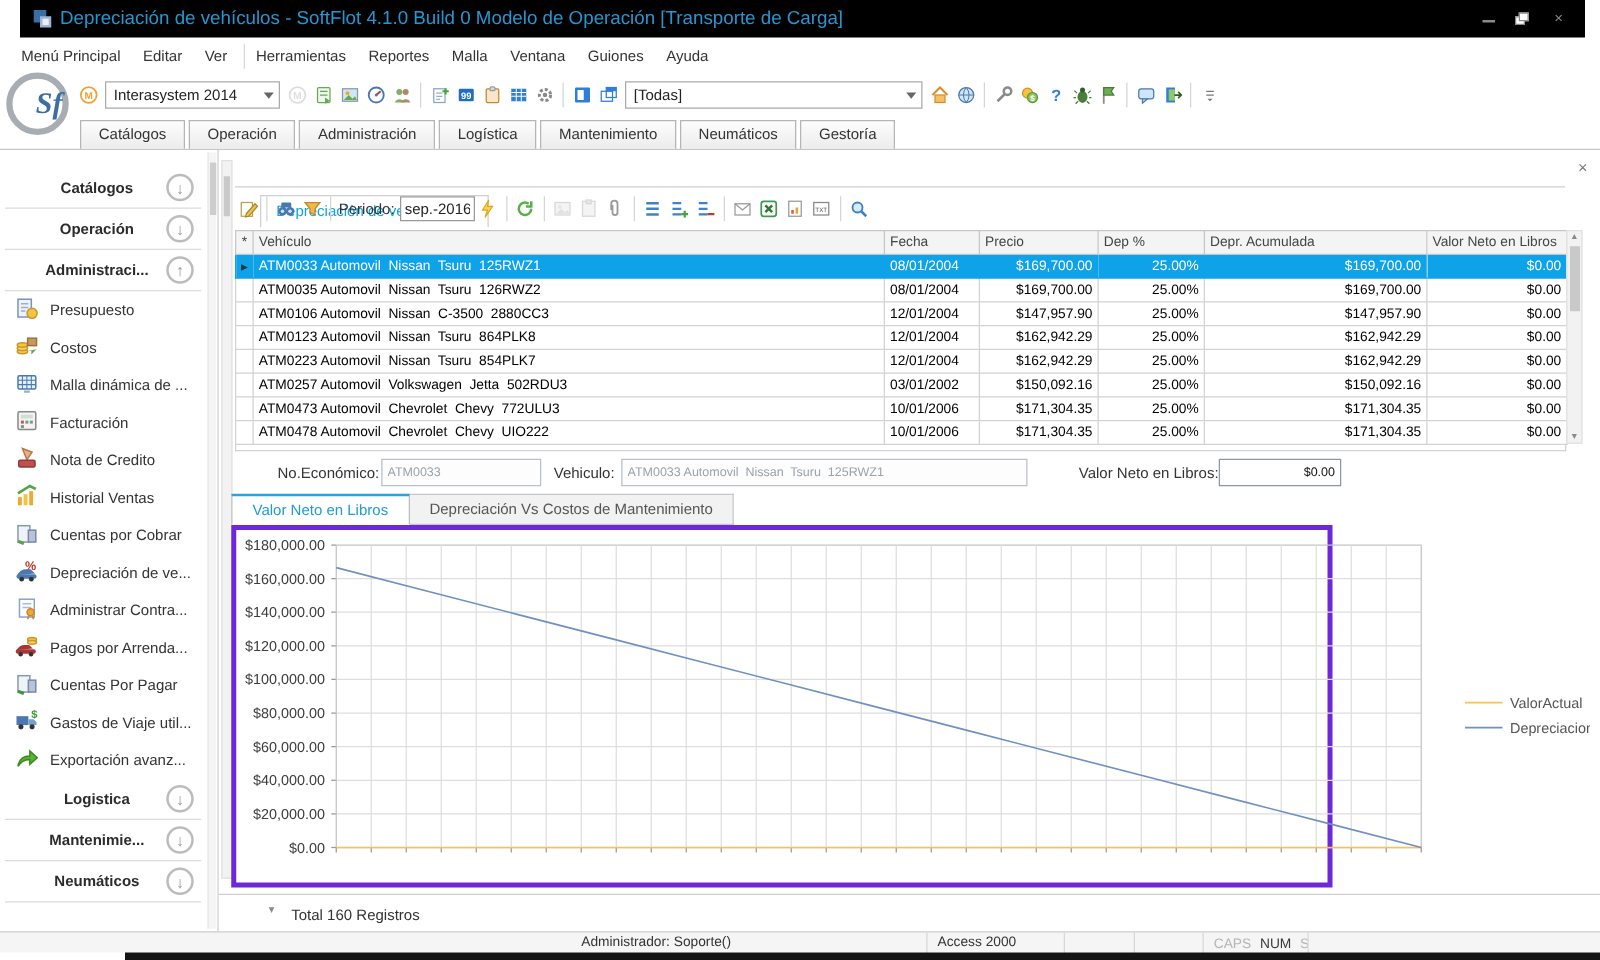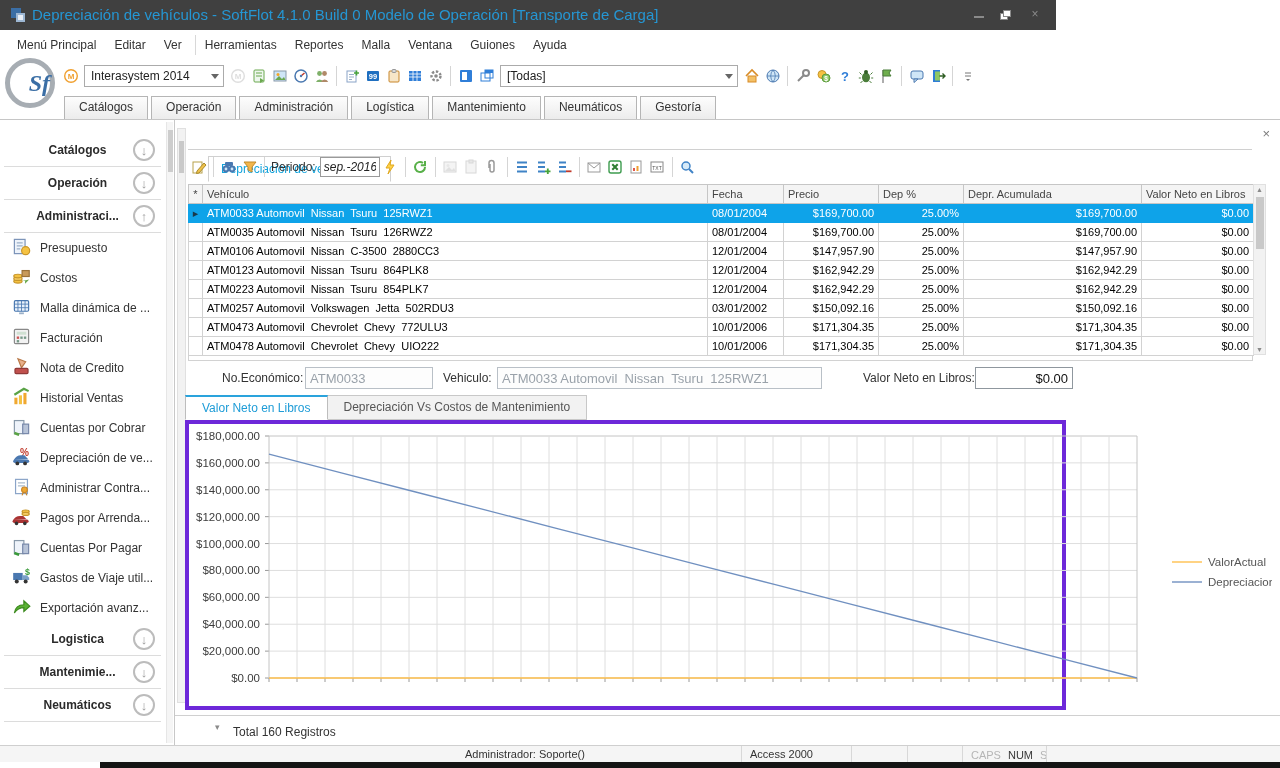--- a/index.html
+++ b/index.html
@@ -2,21 +2,21 @@
 <html><head>
 <meta charset="utf-8">
 <style>
   * { margin:0; padding:0; box-sizing:border-box; }
   html,body { width:1280px; height:768px; overflow:hidden; background:#fff;
     font-family:"Liberation Sans","DejaVu Sans",sans-serif; }
   .abs { position:absolute; }
   #app { position:relative; width:1280px; height:768px; background:#fff; }
 
   
-  #titlebar { left:0; top:0; width:1056px; height:30px; background:#404040; }
+  #titlebar { left:16px; top:0; width:1252px; height:30px; background:#000000; }
   #title-icon { left:10px; top:7px; width:16px; height:16px; }
   #window-title { left:32px; top:6px; font-size:15px; color:#2596d3; white-space:nowrap; }
   .winbtn { top:8px; width:22px; height:14px; color:#8a8a8a; font-size:12px; text-align:center; line-height:13px; cursor:default;}
   #btn-min { right:66px; } #btn-min i{ display:block; width:10px; height:2px; background:#8a8a8a; margin:8px auto 0;}
   #btn-restore { right:38px; }
   #btn-restore .sq { position:absolute; width:8px; height:7px; border:1px solid #8a8a8a; background:#fff;}
   #btn-restore .sq.b { left:4px; top:5px; } #btn-restore .sq.f { left:7px; top:2px; }
   #btn-close { right:10px; }
 
   
@@ -62,41 +62,41 @@
   #doc-vscroll { left:2px; top:8px; width:9px; height:575px; background:#f2f2f2; border:1px solid #e0e0e0; }
   #doc-vscroll .thumb { position:absolute; left:1px; top:12px; width:5px; height:32px; background:#c9c9c9; }
   #doc-tabbar { left:13px; top:4px; right:28px; height:26px; border-bottom:1px solid #d0d0d0; }
   #doc-tab { position:absolute; left:20px; top:0; height:26px; background:#fff; border:1px solid #d0d0d0; border-bottom:1px solid #fff;
              display:flex; align-items:center; gap:9px; padding:0 12px; font-size:12px; color:#12a3dc; white-space:nowrap;margin-top:32px; }
   #doc-tab .x { color:#12a3dc; font-size:12px; font-weight:bold; }
   #workspace-close { right:10px; top:8px; color:#7a7a7a; font-size:13px; line-height:12px; }
 
   #doc-toolbar { left:13px; top:33px; right:20px; height:28px; display:flex; align-items:center; }
   #periodo-label { font-size:12px; color:#333; margin:0 4px 0 2px; }
-  #periodo-input { width:60px; height:20px; border:1px solid #9a9a9a; font-size:12px; padding:0 3px; color:#222; font-family:inherit;font-style:italic; }
+  #periodo-input { width:60px; height:20px; border:1px solid #9a9a9a; font-size:12px; padding:0 3px; color:#222; font-family:inherit; }
 
   
   #grid { left:13px; top:64px; width:1078px; }
   #grid table { border-collapse:collapse; table-layout:fixed; width:1065px; }
   #grid th, #grid td { border:1px solid #d2d2d2; font-size:11px; font-weight:normal; padding:0 4px; height:19px; overflow:hidden; white-space:pre; }
   #grid th { background:#f4f4f4; color:#444; text-align:left; border-color:#c6c6c6; }
   #grid td.num { text-align:right; }
   #grid tr.sel td { background:#0ea3e9; color:#fff; border-color:#0ea3e9; }
   #grid tr.sel td:first-child { color:#1a3a4a; }
   #grid td.marker { text-align:center; padding:0; color:#333; }
   #grid-vscroll { position:absolute; left:1065px; top:0; width:13px; height:171px; background:#f2f2f2; border:1px solid #e0e0e0;
                   font-size:7px; color:#8a8a8a; text-align:center; }
   #grid-vscroll .thumb { position:absolute; left:2px; top:12px; width:8px; height:52px; background:#c9c9c9; }
   #grid-vscroll .up { position:absolute; top:1px; left:0; right:0; } #grid-vscroll .dn { position:absolute; bottom:1px; left:0; right:0; }
   #grid-partial { position:absolute; left:0; top:171px; width:1065px; height:6px; border:1px solid #d2d2d2; border-top:none; }
 
   
   #fields { left:0; top:246px; width:1105px; height:26px; }
   .flabel { position:absolute; top:5px; font-size:12px; color:#333; white-space:nowrap; }
-  .finput { position:absolute; top:1px; height:22px; border:1px solid #b9c0c7; font-size:13px; padding:0 4px; color:#9aa2aa; background:#fdfdfd; font-family:inherit; }
+  .finput { position:absolute; top:1px; height:22px; border:1px solid #b9c0c7; font-size:10px; padding:0 4px; color:#9aa2aa; background:#fdfdfd; font-family:inherit; }
   #f-valor { color:#111; text-align:right; background:#fff; border-color:#8f979e;}
 
   
   #chart-tabs { left:10px; top:275px; right:10px; height:25px; display:flex; align-items:flex-end; }
   .ctab { height:25px; line-height:23px; padding:0 16px; font-size:12px; white-space:nowrap; }
   .ctab.active { background:#fff; color:#1e9cd7; border:1px solid #bdbdbd; border-top:2px solid #2aa3dc; border-bottom:1px solid #fff; }
   .ctab.inactive { background:#f2f2f2; color:#555; border:1px solid #c8c8c8; border-left:none; }
 
   
   #chart-box { left:10px; top:300px; width:881px; height:290px; border:4px solid #6d28d9; background:#fff; }

